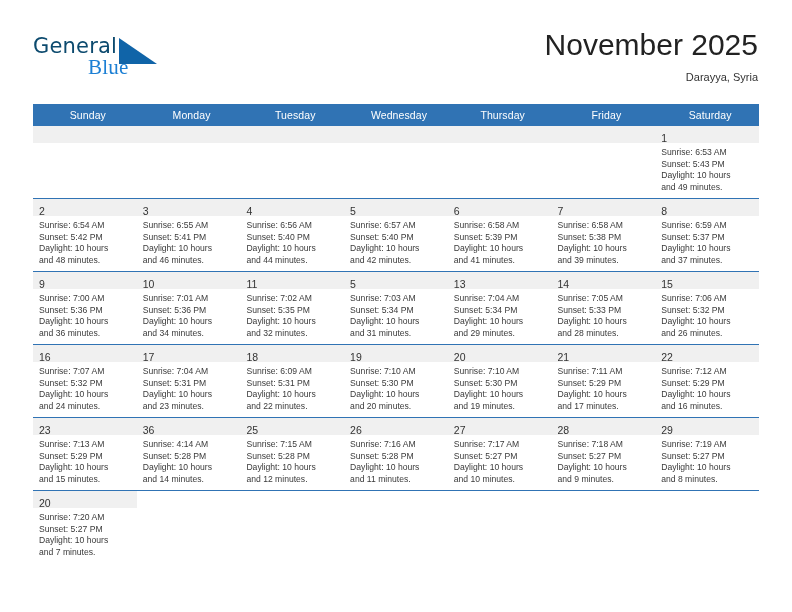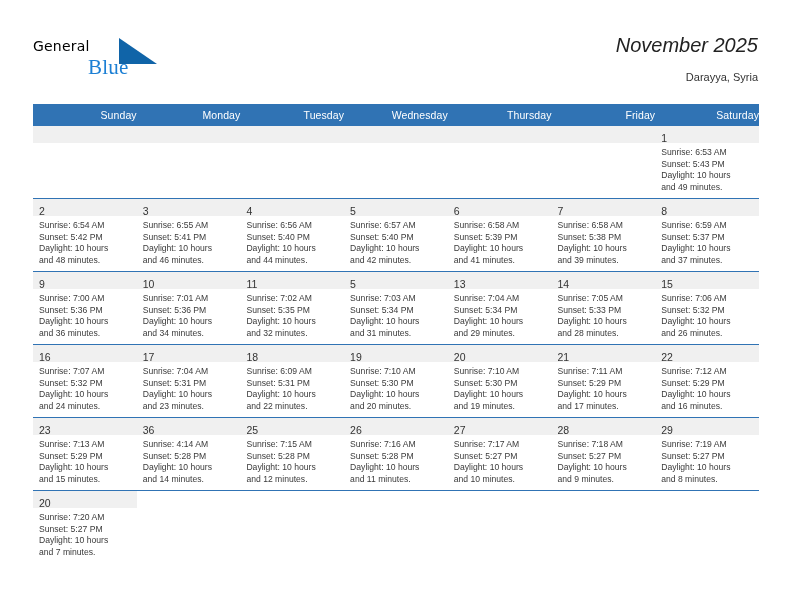--- a/index.html
+++ b/index.html
@@ -35,23 +35,23 @@
     position: absolute;
     left: 0;
     top: 6px;
     width: 200px;
     height: 56px;
   }
   .logo-general {
     position: absolute;
     left: 0;
     top: 0;
-    font-size: 14px;
+    font-size: 21px;
     letter-spacing: 0.2px;
-    color: #000000;
+    color: #0c4a6e;
     font-family: "DejaVu Sans", sans-serif;
     line-height: 24px;
   }
   .logo-blue {
     position: absolute;
     left: 55px;
     top: 21px;
     font-size: 21px;
     letter-spacing: 0.2px;
     color: #1c7fd4;
@@ -66,26 +66,25 @@
     height: 26px;
   }
 
   .title-block {
     position: absolute;
     right: 0;
     top: 0;
     text-align: right;
   }
   .cal-title {
-    font-size: 20px;
+    font-size: 30px;
     font-weight: normal;
     color: #222222;
     line-height: 34px;
     white-space: nowrap;
-    font-style: italic;
   }
   .cal-subtitle {
     font-size: 11px;
     color: #333333;
     line-height: 22px;
     margin-top: 4px;
     white-space: nowrap;
   }
 
   
@@ -97,21 +96,21 @@
     border-collapse: collapse;
     table-layout: fixed;
   }
   .calendar col { width: 103.71px; }
 
   .calendar thead th {
     background: #3073b4;
     color: #ffffff;
     font-size: 10.5px;
     font-weight: normal;
-    text-align: right;
+    text-align: center;
     padding: 5px 0 5px 6px;
     height: 12px;
     border: none;
     letter-spacing: 0.1px;
   }
 
   .calendar tbody td {
     vertical-align: top;
     padding: 0;
     border: none;

